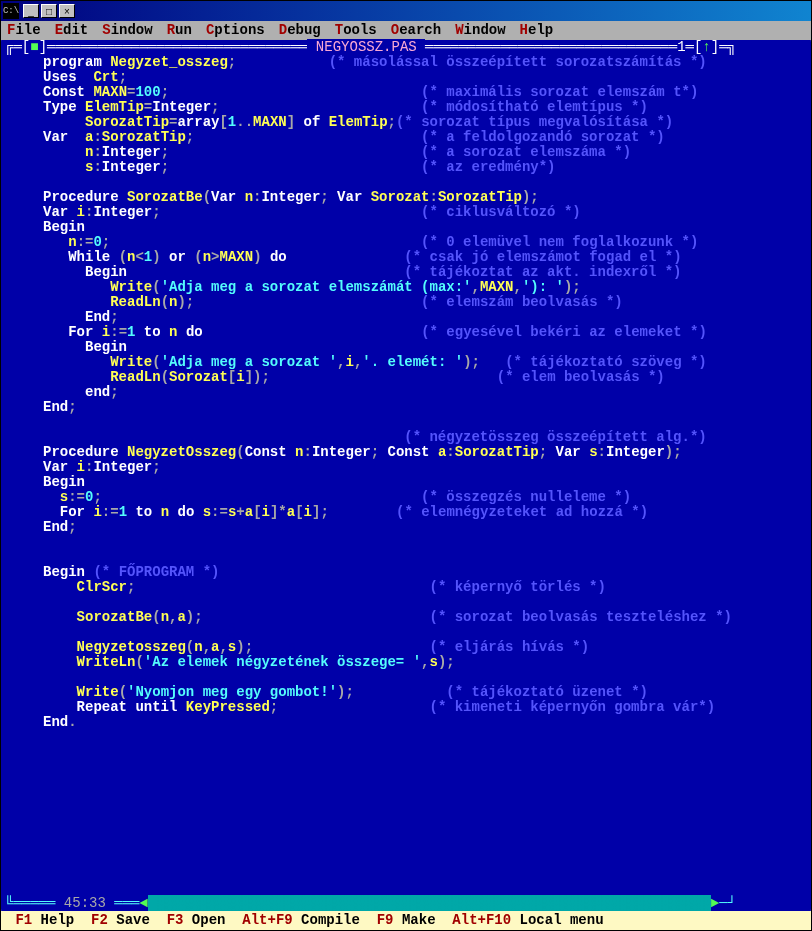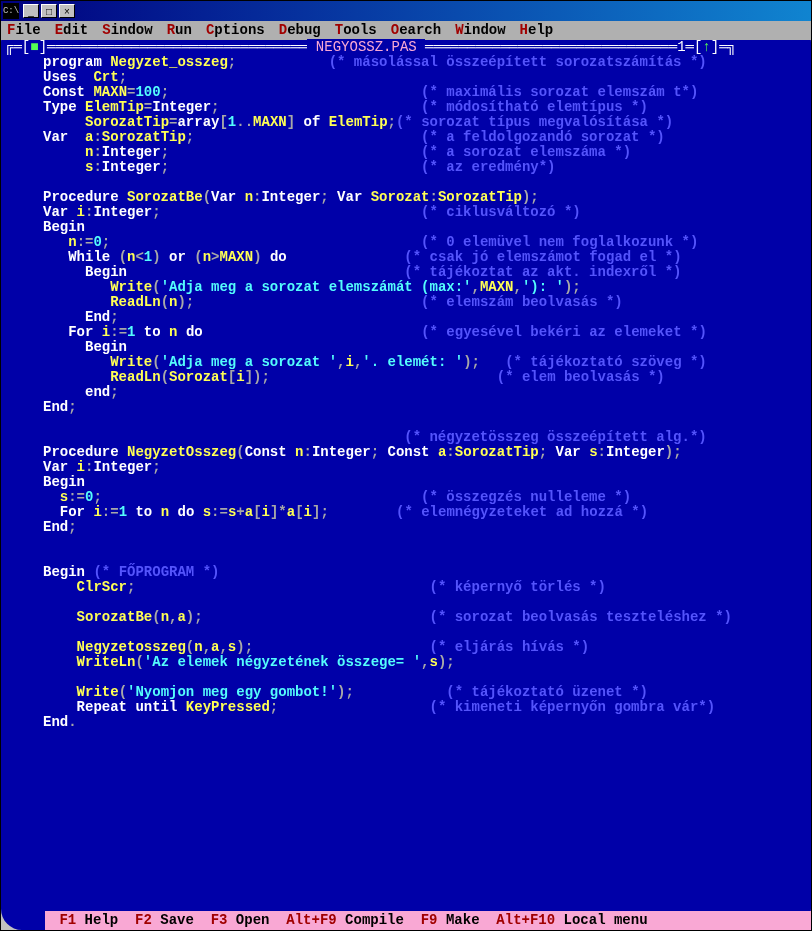--- a/index.html
+++ b/index.html
@@ -101,27 +101,26 @@
   .pn { color: #a8a8a8; }
   .scroll-bottom {
     color: #54fcfc;
     white-space: pre;
     padding: 0 4px;
   }
   .scroll-bottom .pos { color: #a8a8a8; }
   .scroll-bottom .green { color: #54fc54; }
   .scroll-bottom .bar { color: #00a8a8; background:#00a8a8;}
   .statusbar {
-    background: #f9a8d4;
+    background: #fef9c3;
     color: #000;
     padding: 2px 6px;
     font-size: 14px;
     font-weight: bold;
     white-space: pre;
-    margin-left: 44px;
   }
   .statusbar .hk { color: #a00000; }
 </style>
 </head>
 <body>
 
 <div class="window">
   <div class="titlebar">
     <span class="icon">C:\</span>
     <span class="winbtns">
@@ -186,16 +185,17 @@
 <span> </span>
 <span>    </span><span class="id">SorozatBe</span><span class="pn">(</span><span class="id">n</span><span class="pn">,</span><span class="id">a</span><span class="pn">);</span><span class="cm">                           (* sorozat beolvasás teszteléshez *)</span>
 <span> </span>
 <span>    </span><span class="id">Negyzetosszeg</span><span class="pn">(</span><span class="id">n</span><span class="pn">,</span><span class="id">a</span><span class="pn">,</span><span class="id">s</span><span class="pn">);</span><span class="cm">                     (* eljárás hívás *)</span>
 <span>    </span><span class="id">WriteLn</span><span class="pn">(</span><span class="st">'Az elemek négyzetének összege= '</span><span class="pn">,</span><span class="id">s</span><span class="pn">);</span>
 <span> </span>
 <span>    </span><span class="id">Write</span><span class="pn">(</span><span class="st">'Nyomjon meg egy gombot!'</span><span class="pn">);</span><span class="cm">           (* tájékoztató üzenet *)</span>
 <span>    </span><span class="kw">Repeat until </span><span class="id">KeyPressed</span><span class="pn">;</span><span class="cm">                  (* kimeneti képernyőn gombra vár*)</span>
 <span class="kw">End</span><span class="pn">.</span></div>
 
+    <div class="scroll-bottom">╚═════<span class="pos"> 45:33 </span>═══<span class="green">◄</span><span class="bar">■▒▒▒▒▒▒▒▒▒▒▒▒▒▒▒▒▒▒▒▒▒▒▒▒▒▒▒▒▒▒▒▒▒▒▒▒▒▒▒▒▒▒▒▒▒▒▒▒▒▒▒▒▒▒▒▒▒▒▒▒▒▒▒▒▒▒</span><span class="green">►</span>─┘</div>
 
     <div class="statusbar"> <span class="hk">F1</span><span> Help  </span><span class="hk">F2</span><span> Save  </span><span class="hk">F3</span><span> Open  </span><span class="hk">Alt+F9</span><span> Compile  </span><span class="hk">F9</span><span> Make  </span><span class="hk">Alt+F10</span><span> Local menu</span></div>
   </div>
 </div>
 
 </body></html>

